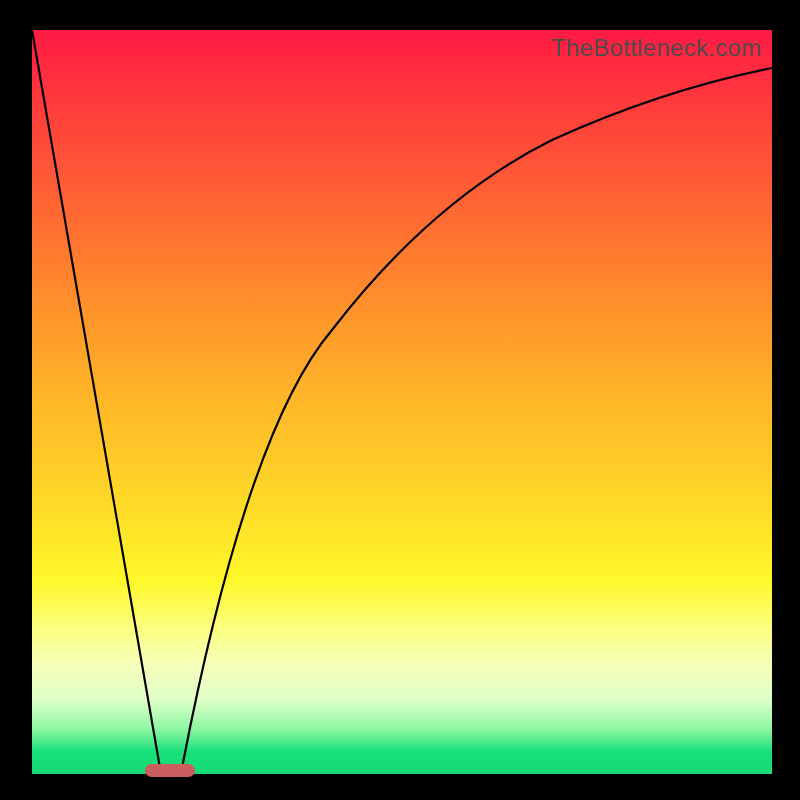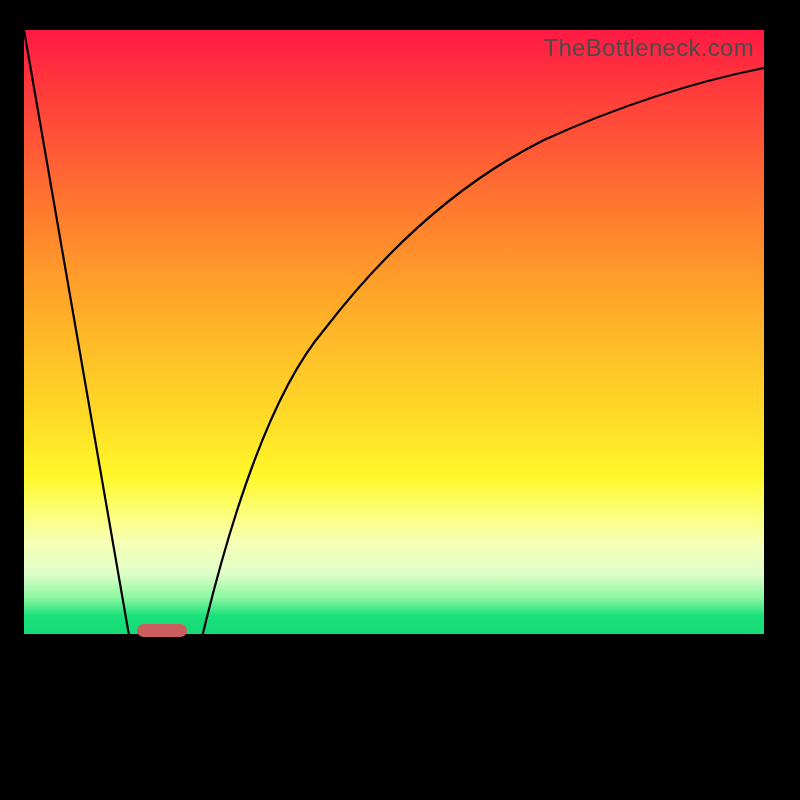--- a/index.html
+++ b/index.html
@@ -12,24 +12,24 @@
     font-family: Arial, Helvetica, sans-serif;
   }
   .frame {
     position: relative;
     width: 800px;
     height: 800px;
     background: #000;
   }
   .plot {
     position: absolute;
-    left: 24px;
+    left: 32px;
     top: 30px;
     width: 740px;
-    height: 604px;
+    height: 744px;
     background: linear-gradient(
       to bottom,
       #ff1a44 0%,
       #ff3b3b 10%,
       #ff5a36 20%,
       #ff7a2e 30%,
       #ff9a2a 40%,
       #ffb728 50%,
       #ffd028 60%,
       #ffe628 68%,

